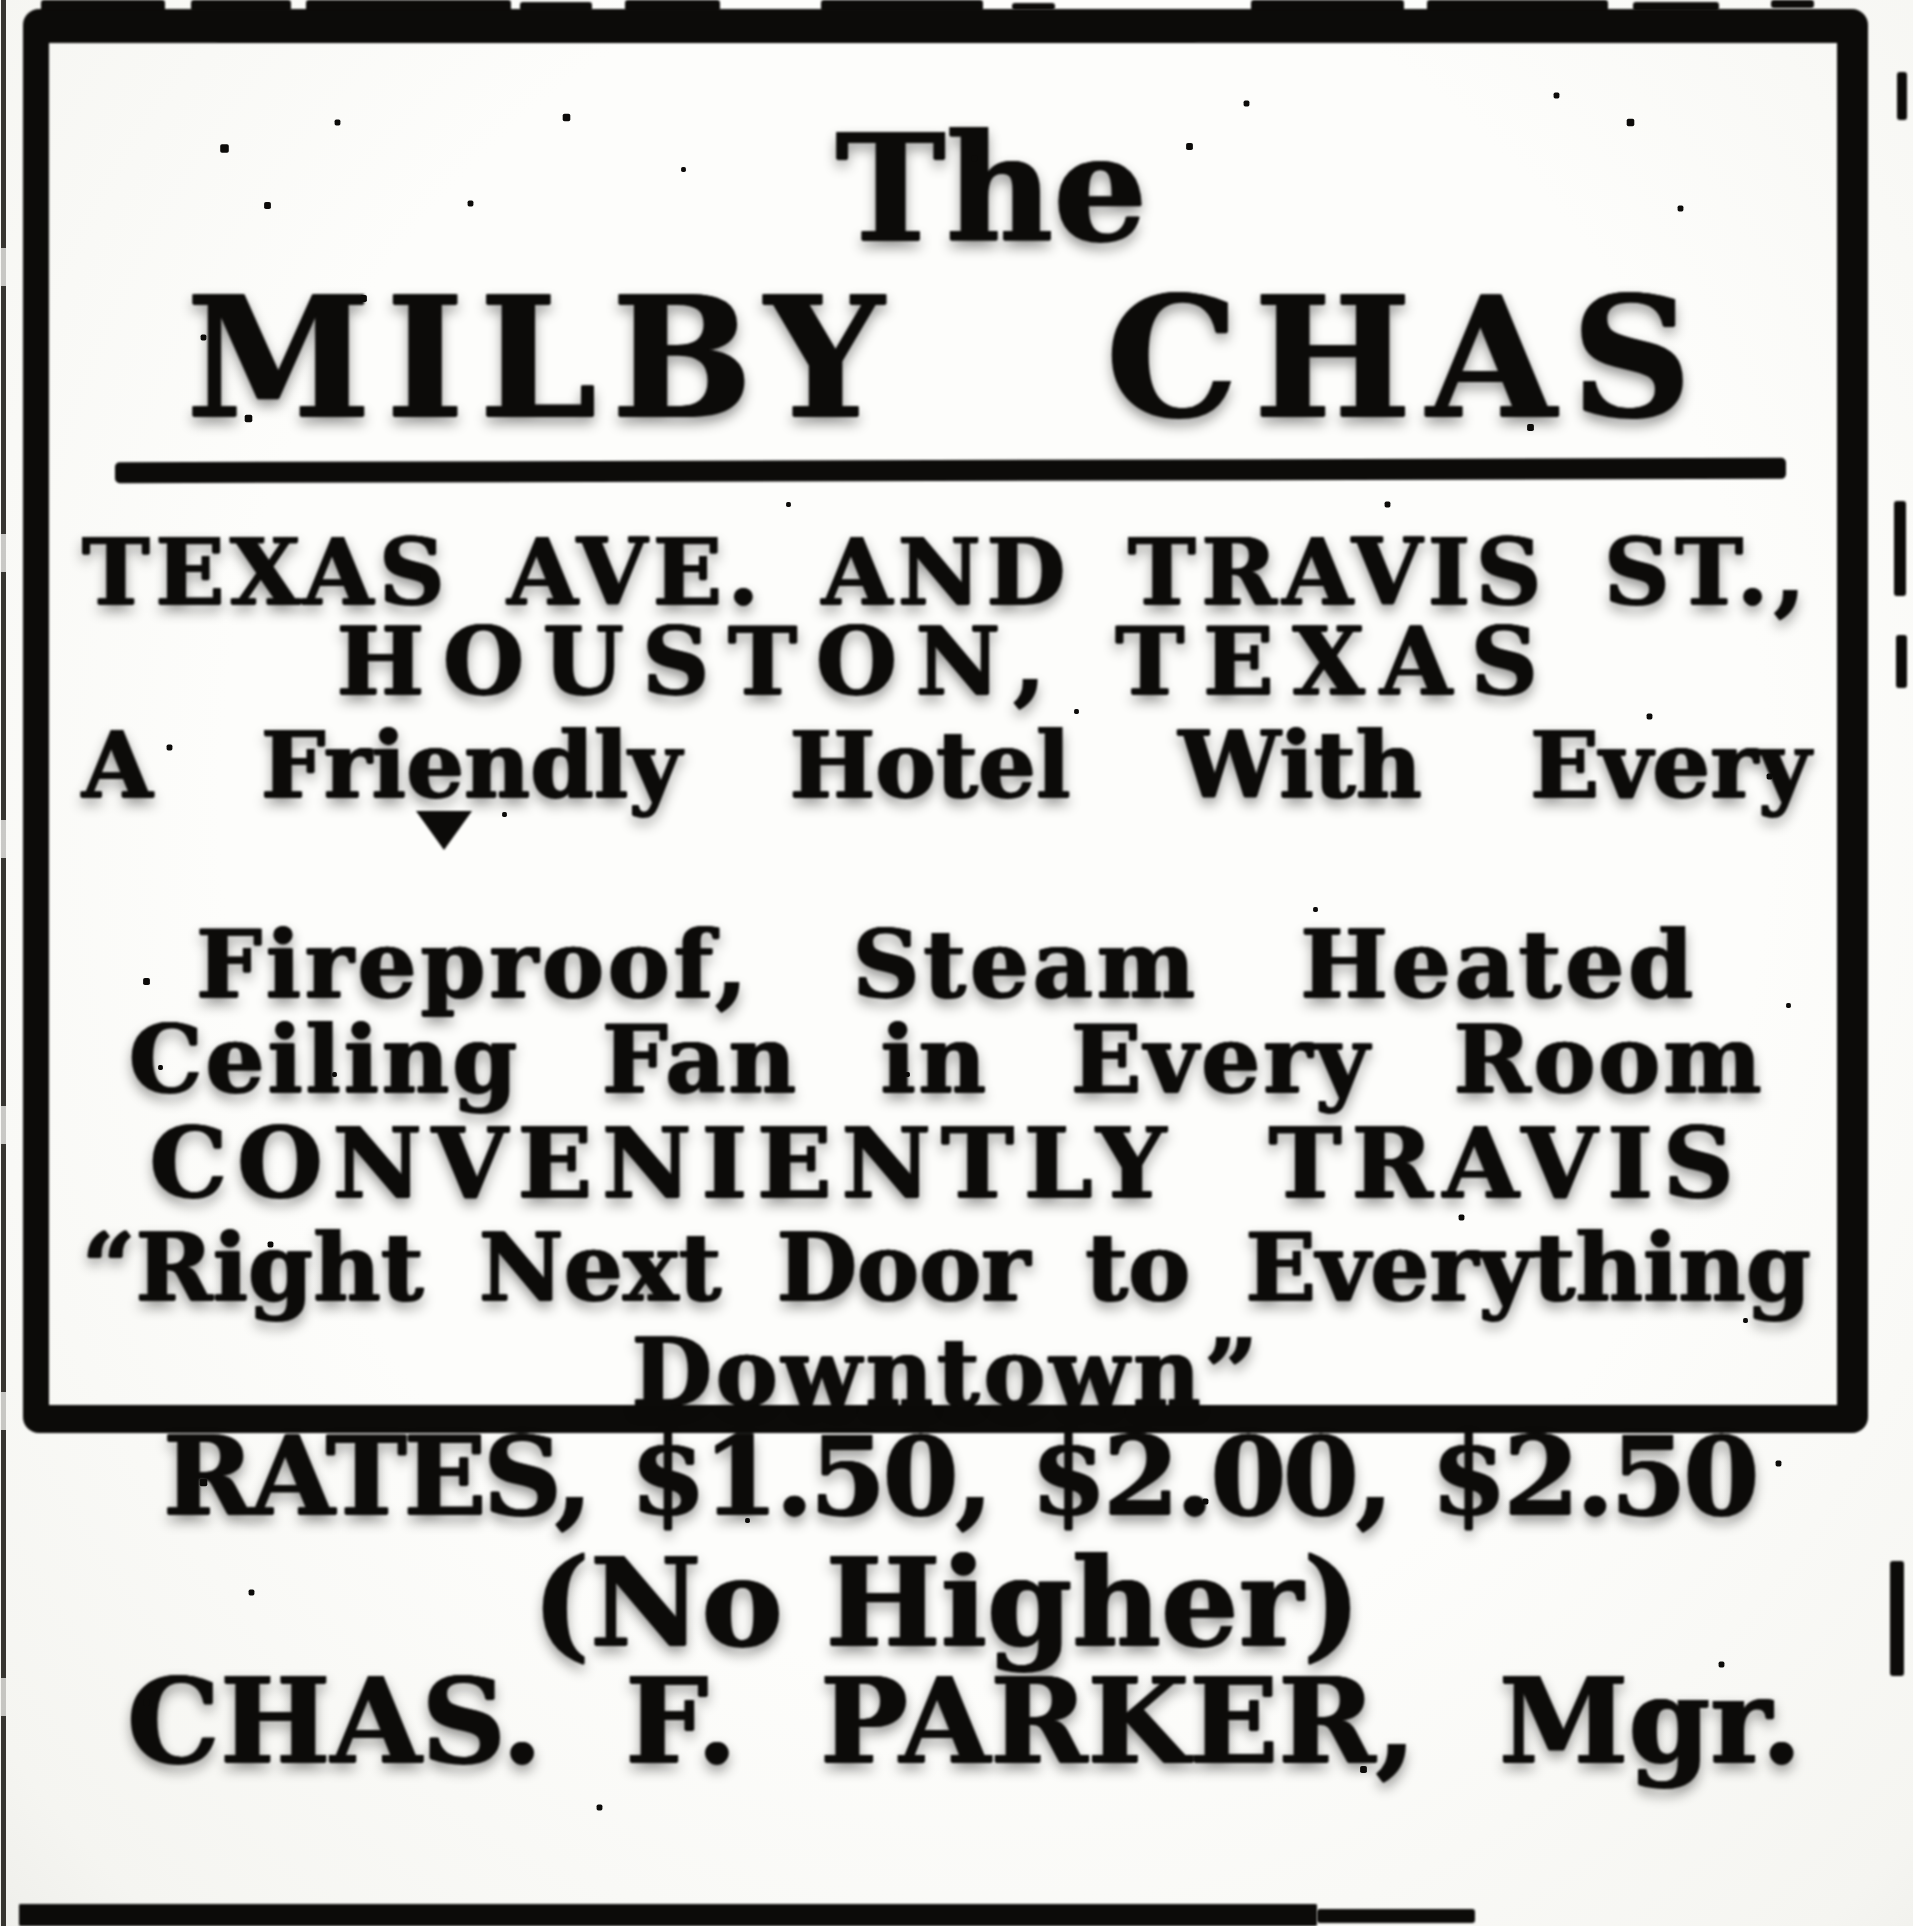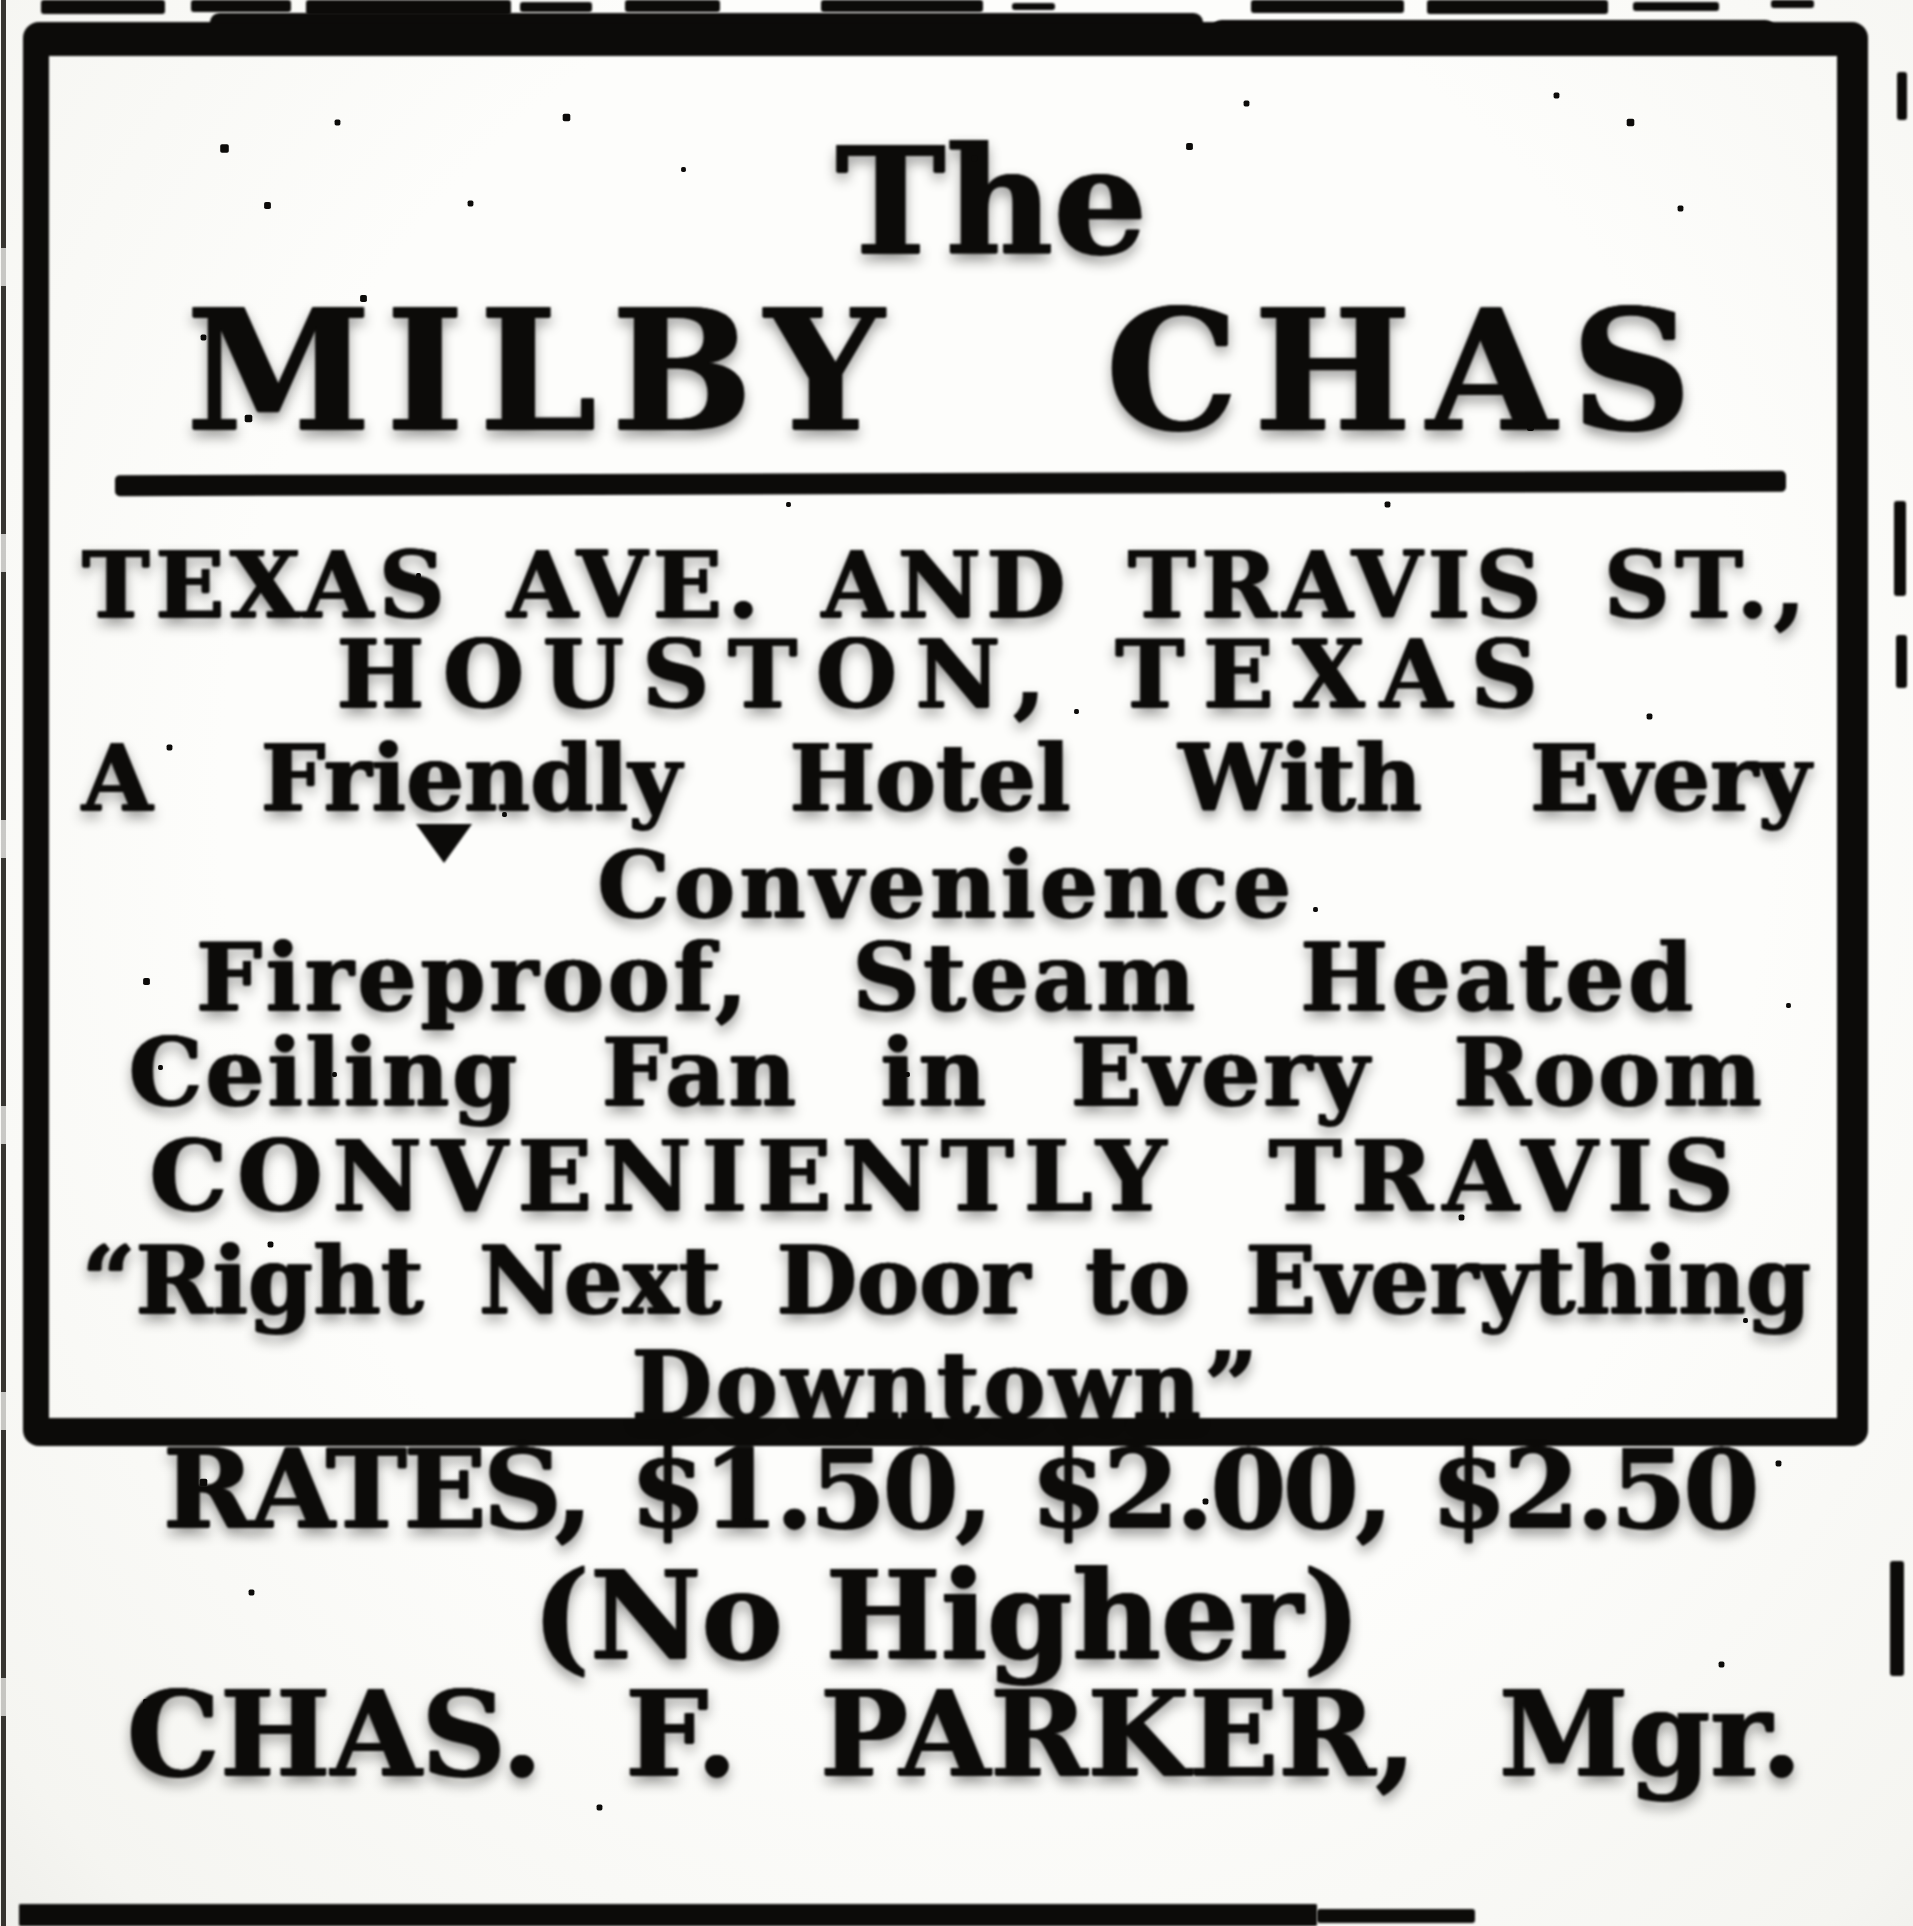--- a/index.html
+++ b/index.html
@@ -55,21 +55,21 @@
   .f-r2 { left:1896px; top:635px; width:10.5px; height:53px; }
   .f-r3 { left:1890px; top:1561px; width:14.3px; height:115px; }
   .f-r4 { left:1897px; top:72px;  width:9.5px; height:48px; }
   
   .f-b1 { left:19px;   top:1904px; width:1298px; height:22.4px; border-radius:1.4px; }
   .f-b2 { left:1317px; top:1909px; width:158px;  height:14.3px; }
 
   
   .ad {
     position: absolute;
-    left: 23px; top: 22px;
+    left: 23px; top: 9px;
     width: 1845px; height: 1424px;
     box-sizing: border-box;
     border: 26px solid #0c0b09;
     border-top-width: 34px;
     border-right-width: 31px;
     border-bottom-width: 28px;
     border-radius: 16px;
     filter: blur(0.9px);
   }
   .line {
@@ -172,21 +172,20 @@
     <div class="line l-milby">MILBY CHAS</div>
 
     <div class="rule"></div>
 
     <div class="line l-addr1 jst">TEXAS AVE. AND TRAVIS ST.,</div>
 
     <div class="line l-tag1 jst">A Friendly Hotel With Every</div>
 
     <div class="line l-addr2 center">HOUSTON, TEXAS</div>
 
-    <div class="line l-tag2 center">Convenience</div>
 
     <div class="artifact-arrow"></div>
 
     <div class="line l-feat1 center">Fireproof, Steam Heated</div>
 
     <div class="line l-feat2 center">Ceiling Fan in Every Room</div>
 
     <div class="line l-located center">CONVENIENTLY TRAVIS</div>
 
     <div class="line l-slogan1 jst">“Right Next Door to Everything</div>

